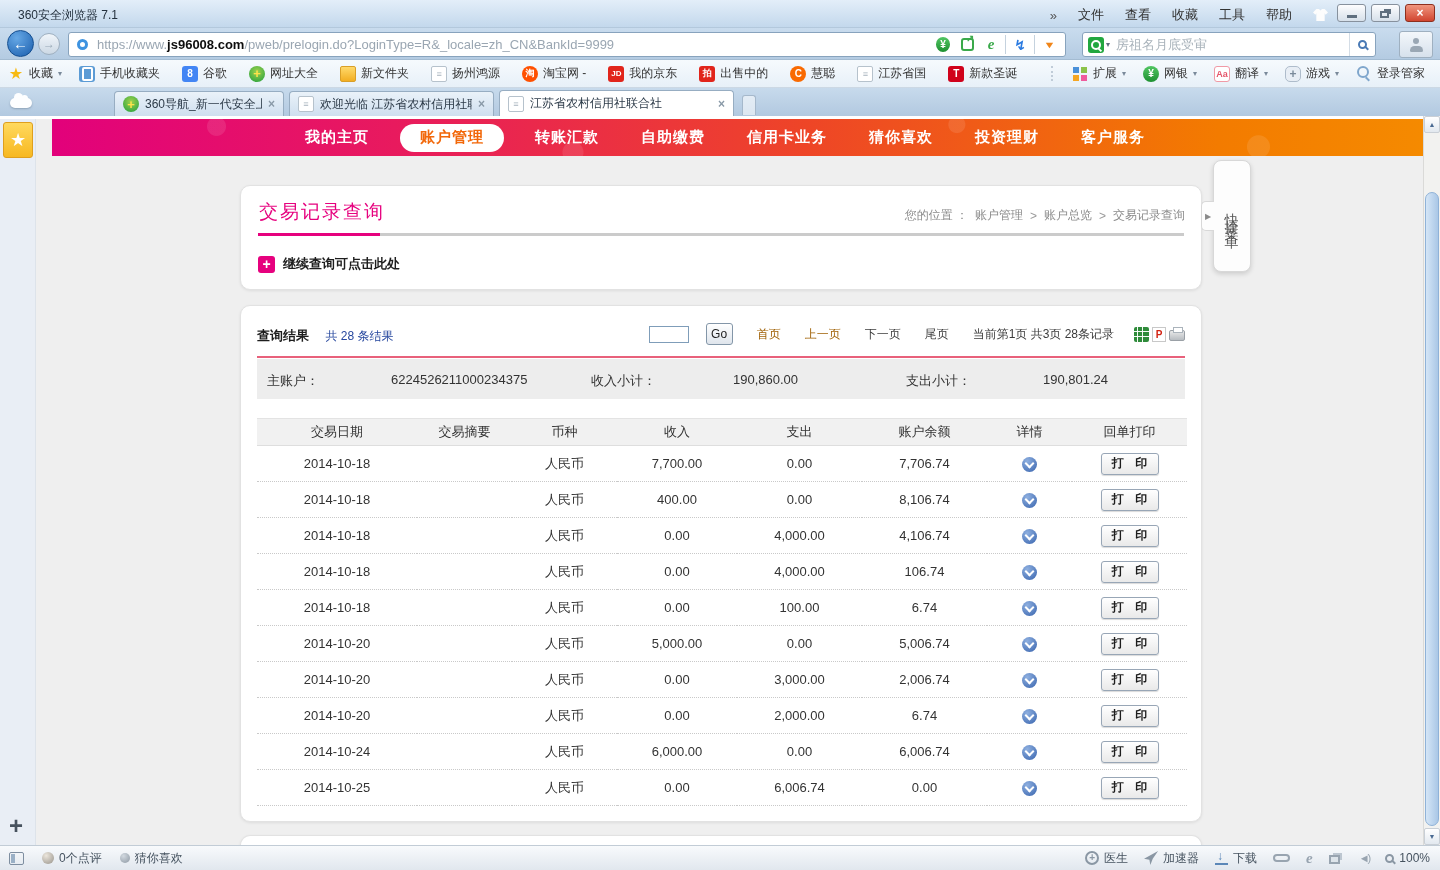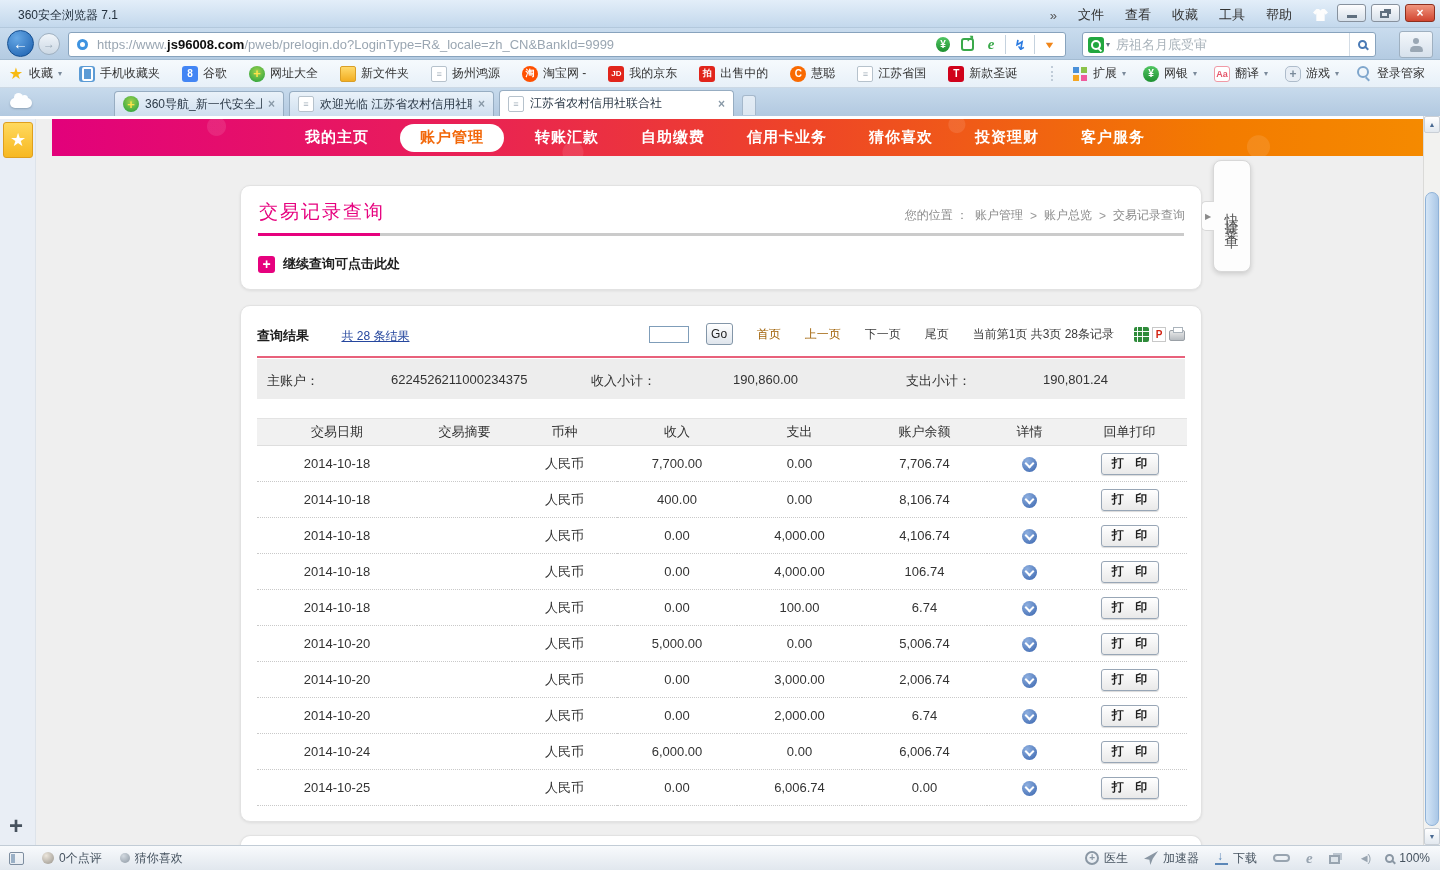--- a/index.html
+++ b/index.html
@@ -184,21 +184,21 @@
   .title-rule{position:absolute;left:17px;right:17px;top:47px;height:3px;background:#cbcbcb;}
   .title-rule::before{content:"";position:absolute;left:0;top:0;width:122px;height:3px;background:#e6017e;}
   .continue-row{position:absolute;left:17px;top:69px;display:flex;align-items:center;gap:8px;}
   .plus-icon{width:17px;height:17px;background:#e6017e;border-radius:3px;color:#fff;display:flex;align-items:center;justify-content:center;font-size:14px;font-weight:bold;}
   .plus-icon::before{content:"+";}
   .continue-label{font-size:13px;font-weight:bold;color:#1e1e1e;}
 
   
   .results-head{position:absolute;left:16px;right:16px;top:20px;height:26px;}
   .results-title{font-size:13px;font-weight:bold;color:#1e1e1e;}
-  .results-count{margin-left:28px;font-size:12px;color:#26479e;text-decoration:underline;}
+  .results-count{margin-left:12px;font-size:12px;color:#26479e;}
   .pager{position:absolute;right:0;top:-3px;display:flex;align-items:center;gap:24px;font-size:12px;color:#3c3c3c;}
   .page-input{width:40px;height:17px;border:1px solid #7f9db9;font-size:12px;padding:0 2px;}
   .go-btn{height:22px;min-width:27px;border:1px solid #8396a8;border-radius:3px;background:linear-gradient(#ffffff,#dfe5ec);
     font-size:12px;color:#222;padding:0 3px;margin-left:-7px;}
   .pg-link{cursor:pointer;white-space:nowrap;}
   .pg-link.disabled{color:#a16207;}
   .export-icons{display:flex;align-items:center;gap:3px;margin-left:-4px;}
   .icon-xls{width:15px;height:15px;border-radius:2px;background:
     linear-gradient(90deg,transparent 3px,rgba(255,255,255,.95) 3px 4px,transparent 4px 8px,rgba(255,255,255,.95) 8px 9px,transparent 9px),
     linear-gradient(transparent 4px,rgba(255,255,255,.95) 4px 5px,transparent 5px 9px,rgba(255,255,255,.95) 9px 10px,transparent 10px),#2e8b3a;}

